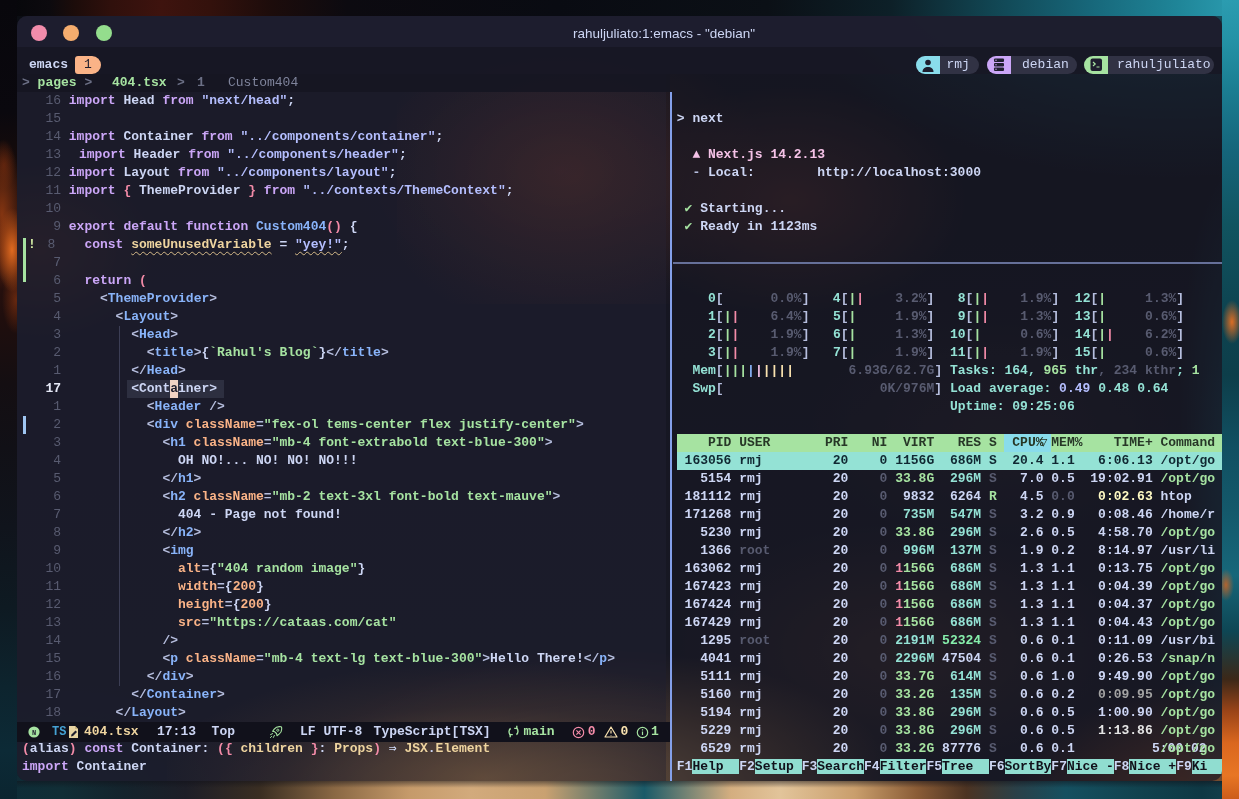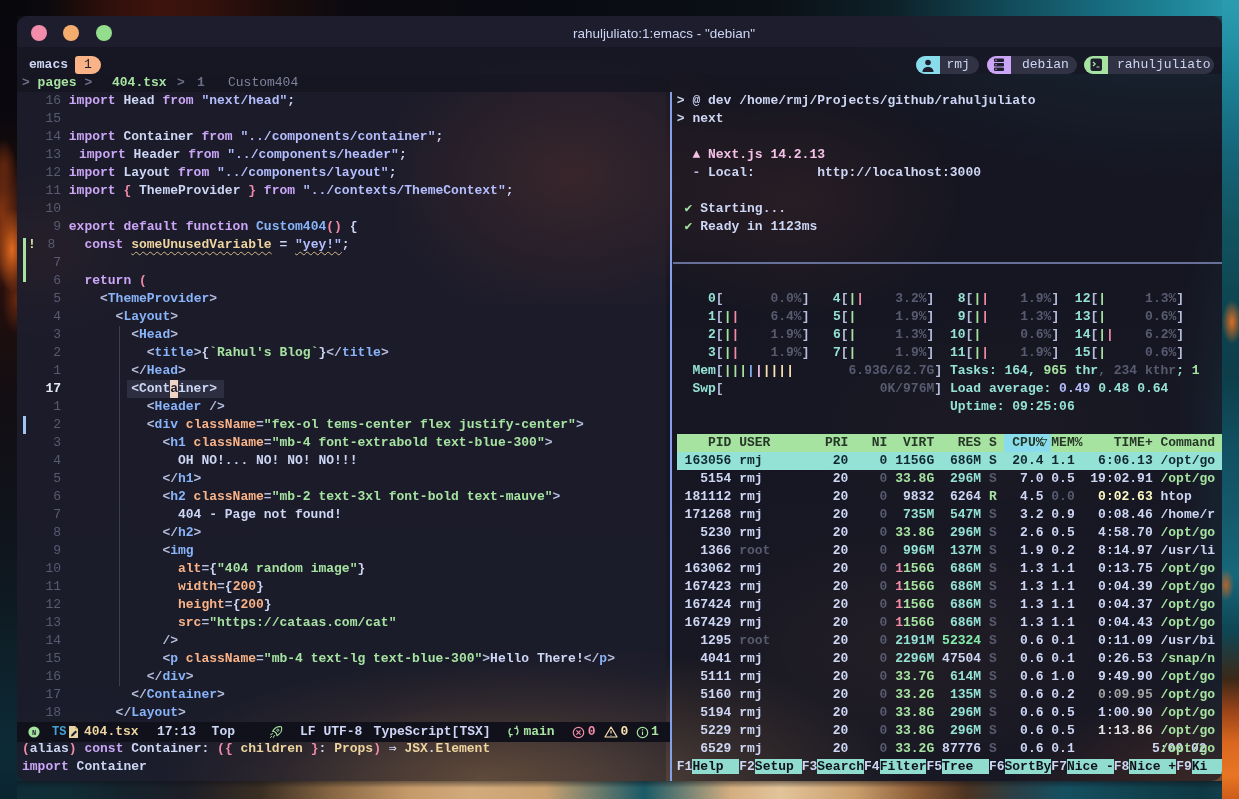--- a/index.html
+++ b/index.html
@@ -168,21 +168,20 @@
     <div class="r" style="left:114.2px;top:670px;"><span style="color:#b6bede;">&lt;/</span><span style="color:#89b4fa;">Container</span><span style="color:#b6bede;">&gt;</span></div>
     <div class="r" style="left:28.4px;top:688px;color:#585b70;font-weight:normal;">18</div>
     <div class="r" style="left:98.6px;top:688px;"><span style="color:#b6bede;">&lt;/</span><span style="color:#89b4fa;">Layout</span><span style="color:#b6bede;">&gt;</span></div>
     <div class="r" style="left:5.0px;top:58px;"><span style="color:#6c7086;">&gt;&nbsp;</span><span style="color:#a6e3a1;">pages</span><span style="color:#6c7086;">&nbsp;&gt;&nbsp;</span></div>
     <div class="r" style="left:95.0px;top:58px;color:#a6e3a1;">404.tsx</div>
     <div class="r" style="left:160.0px;top:58px;color:#6c7086;">&gt;</div>
     <div class="r" style="left:180.0px;top:58px;color:#6c7086;">1</div>
     <div class="r" style="left:211.0px;top:58px;color:#7f849c;font-weight:normal;">Custom404</div>
     <div class="r" style="left:5.0px;top:724px;"><span style="color:#f38ba8;">(</span><span style="color:#cdd6f4;">alias</span><span style="color:#f38ba8;">)&nbsp;</span><span style="color:#cba6f7;">const&nbsp;</span><span style="color:#cdd6f4;">Container:&nbsp;</span><span style="color:#f38ba8;">({&nbsp;</span><span style="color:#eed49f;">children&nbsp;</span><span style="color:#f38ba8;">}</span><span style="color:#cdd6f4;">:&nbsp;</span><span style="color:#eed49f;">Props</span><span style="color:#f38ba8;">)</span><span style="color:#cdd6f4;">&nbsp;⇒&nbsp;</span><span style="color:#eed49f;">JSX</span><span style="color:#cdd6f4;">.</span><span style="color:#eed49f;">Element</span></div>
     <div class="r" style="left:5.0px;top:742px;"><span style="color:#cba6f7;">import&nbsp;</span><span style="color:#cdd6f4;">Container</span></div>
-    <div class="r" style="left:659.8px;top:76px;"><span style="color:#cdd6f4;">&gt;&nbsp;@&nbsp;dev&nbsp;/home/rmj/Projects/github/rahuljuliato</span></div>
     <div class="r" style="left:659.8px;top:94px;"><span style="color:#cdd6f4;">&gt;&nbsp;next</span></div>
     <div class="r" style="left:675.4px;top:130px;"><span style="color:#f5c2e7;">▲&nbsp;</span><span style="color:#f5c2e7;">Next.js&nbsp;14.2.13</span></div>
     <div class="r" style="left:675.4px;top:148px;"><span style="color:#b6bede;">-&nbsp;</span><span style="color:#cdd6f4;">Local:</span></div>
     <div class="r" style="left:800.2px;top:148px;"><span style="color:#cdd6f4;">http://localhost:3000</span></div>
     <div class="r" style="left:667.6px;top:184px;"><span style="color:#a6e3a1;">✔&nbsp;</span><span style="color:#cdd6f4;">Starting...</span></div>
     <div class="r" style="left:667.6px;top:202px;"><span style="color:#a6e3a1;">✔&nbsp;</span><span style="color:#cdd6f4;">Ready&nbsp;in&nbsp;1123ms</span></div>
     <div style="position:absolute;left:656px;top:246px;width:549px;height:1.5px;background:#667099;"></div>
     <div class="r" style="left:659.8px;top:274px;">&nbsp;&nbsp;&nbsp;<span style="color:#94e2d5;">&nbsp;0</span><span style="color:#b6bede;">[</span><span style="color:#585b70;">&nbsp;&nbsp;&nbsp;&nbsp;&nbsp;&nbsp;0.0%</span><span style="color:#b6bede;">]</span>&nbsp;&nbsp;<span style="color:#94e2d5;">&nbsp;4</span><span style="color:#b6bede;">[</span><span style="color:#a6e3a1">|</span><span style="color:#f38ba8">|</span><span style="color:#585b70;">&nbsp;&nbsp;&nbsp;&nbsp;3.2%</span><span style="color:#b6bede;">]</span>&nbsp;&nbsp;<span style="color:#94e2d5;">&nbsp;8</span><span style="color:#b6bede;">[</span><span style="color:#a6e3a1">|</span><span style="color:#f38ba8">|</span><span style="color:#585b70;">&nbsp;&nbsp;&nbsp;&nbsp;1.9%</span><span style="color:#b6bede;">]</span>&nbsp;&nbsp;<span style="color:#94e2d5;">12</span><span style="color:#b6bede;">[</span><span style="color:#a6e3a1">|</span><span style="color:#585b70;">&nbsp;&nbsp;&nbsp;&nbsp;&nbsp;1.3%</span><span style="color:#b6bede;">]</span></div>
     <div class="r" style="left:659.8px;top:292px;">&nbsp;&nbsp;&nbsp;<span style="color:#94e2d5;">&nbsp;1</span><span style="color:#b6bede;">[</span><span style="color:#a6e3a1">|</span><span style="color:#f38ba8">|</span><span style="color:#585b70;">&nbsp;&nbsp;&nbsp;&nbsp;6.4%</span><span style="color:#b6bede;">]</span>&nbsp;&nbsp;<span style="color:#94e2d5;">&nbsp;5</span><span style="color:#b6bede;">[</span><span style="color:#a6e3a1">|</span><span style="color:#585b70;">&nbsp;&nbsp;&nbsp;&nbsp;&nbsp;1.9%</span><span style="color:#b6bede;">]</span>&nbsp;&nbsp;<span style="color:#94e2d5;">&nbsp;9</span><span style="color:#b6bede;">[</span><span style="color:#a6e3a1">|</span><span style="color:#f38ba8">|</span><span style="color:#585b70;">&nbsp;&nbsp;&nbsp;&nbsp;1.3%</span><span style="color:#b6bede;">]</span>&nbsp;&nbsp;<span style="color:#94e2d5;">13</span><span style="color:#b6bede;">[</span><span style="color:#a6e3a1">|</span><span style="color:#585b70;">&nbsp;&nbsp;&nbsp;&nbsp;&nbsp;0.6%</span><span style="color:#b6bede;">]</span></div>
     <div class="r" style="left:659.8px;top:310px;">&nbsp;&nbsp;&nbsp;<span style="color:#94e2d5;">&nbsp;2</span><span style="color:#b6bede;">[</span><span style="color:#a6e3a1">|</span><span style="color:#f38ba8">|</span><span style="color:#585b70;">&nbsp;&nbsp;&nbsp;&nbsp;1.9%</span><span style="color:#b6bede;">]</span>&nbsp;&nbsp;<span style="color:#94e2d5;">&nbsp;6</span><span style="color:#b6bede;">[</span><span style="color:#a6e3a1">|</span><span style="color:#585b70;">&nbsp;&nbsp;&nbsp;&nbsp;&nbsp;1.3%</span><span style="color:#b6bede;">]</span>&nbsp;&nbsp;<span style="color:#94e2d5;">10</span><span style="color:#b6bede;">[</span><span style="color:#a6e3a1">|</span><span style="color:#585b70;">&nbsp;&nbsp;&nbsp;&nbsp;&nbsp;0.6%</span><span style="color:#b6bede;">]</span>&nbsp;&nbsp;<span style="color:#94e2d5;">14</span><span style="color:#b6bede;">[</span><span style="color:#a6e3a1">|</span><span style="color:#f38ba8">|</span><span style="color:#585b70;">&nbsp;&nbsp;&nbsp;&nbsp;6.2%</span><span style="color:#b6bede;">]</span></div>

